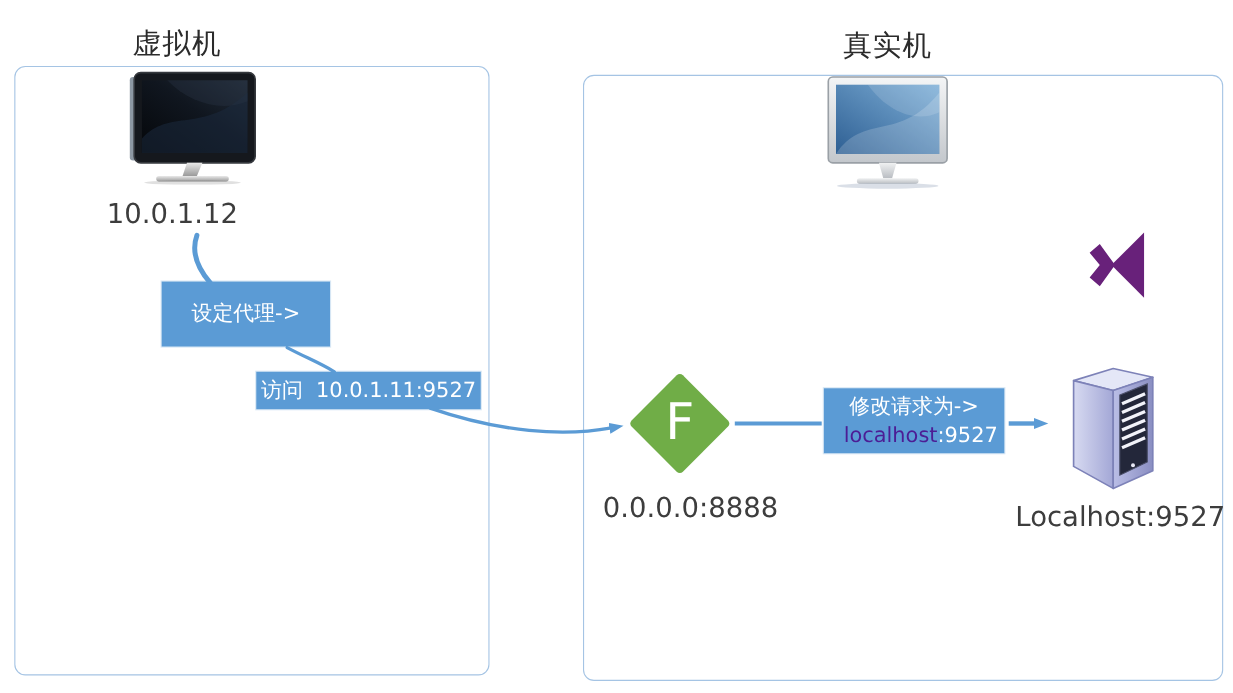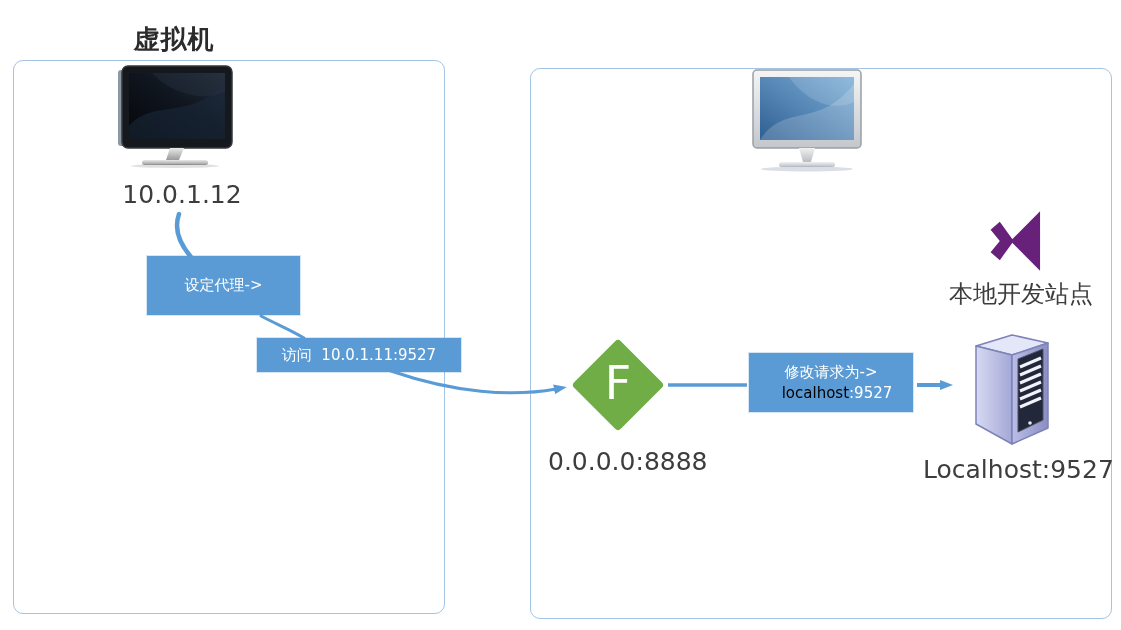--- a/index.html
+++ b/index.html
@@ -1,25 +1,25 @@
 <!DOCTYPE html>
 <html><head>
 <meta charset="utf-8">
 <style>
   html,body{margin:0;padding:0;background:#ffffff;}
   body{font-family:"DejaVu Sans","Liberation Sans",sans-serif;}
   .canvas{position:relative;width:1121px;height:630px;background:#ffffff;overflow:hidden;}
   .abs{position:absolute;}
   .panel{border:1.6px solid #a5c4e4;border-radius:10px;background:#ffffff;}
   .panel-title{font-size:26px;color:#2b2b2b;text-align:center;letter-spacing:1px;}
-  .ip-label{font-size:25px;color:#3d3d3d;text-align:center;white-space:pre;}
-  .note-box{background:#5b9bd5;color:#ffffff;text-align:center;font-size:15px;
+  .ip-label{font-size:25px;color:#3d3d3d;white-space:pre;}
+  .note-box{background:#5b9bd5;color:#ffffff;text-align:center;font-size:19px;
             display:flex;flex-direction:column;justify-content:center;line-height:1.4;
             white-space:pre;box-shadow:0 0 0 1px rgba(91,155,213,0.25);}
-  .red-host{color:#000000;margin-left:12px;}
+  .red-host{color:#4c1d95;margin-left:12px;}
   .diamond-wrap{width:96px;height:96px;}
   .diamond{position:absolute;left:15px;top:15px;width:66px;height:66px;background:#70ad47;
            transform:rotate(45deg);border-radius:4px;}
   .diamond-letter{position:absolute;left:0;top:0;width:96px;height:96px;display:flex;
                   align-items:center;justify-content:center;color:#ffffff;font-size:46px;
                   font-weight:400;padding-bottom:4px;box-sizing:border-box;}
   .watermark{font-size:17px;color:#b6bfc9;white-space:pre;}
   svg{display:block;}
   .connector-layer{position:absolute;left:0;top:0;pointer-events:none;}
 </style>
@@ -37,21 +37,22 @@
         <path d="M0,0 L13,5 L0,10 Z" fill="#5b9bd5"></path>
       </marker>
     </defs>
     <path d="M179,214 C174,228 179,243 191,257" stroke="#5b9bd5" stroke-width="4.5" fill="none" stroke-linecap="round"></path>
     <path d="M261,316 C278,325 291,330 304,338" stroke="#5b9bd5" stroke-width="3" fill="none" stroke-linecap="round"></path>
     <path d="M391,371 C455,393 512,397 556,389" stroke="#5b9bd5" stroke-width="3" fill="none" stroke-linecap="round" marker-end="url(#arrowhead)"></path>
     <path d="M668,385 L747,385" stroke="#5b9bd5" stroke-width="3.5" fill="none"></path>
     <path d="M917,385 L942,385" stroke="#5b9bd5" stroke-width="4" fill="none" marker-end="url(#arrowhead)"></path>
   </svg>
 
-  <div class="abs panel-title" style="left:94px;top:22px;width:160px;font-weight:bold;">虚拟机</div>
+  <div class="abs panel-title" style="left:81px;top:22px;width:160px;">虚拟机</div>
+  <div class="abs panel-title" style="left:727px;top:24px;width:160px;">真实机</div>
 
   <svg class="abs" style="left:112px;top:64px;" width="128" height="104" viewBox="0 0 128 104">
     <defs>
       <linearGradient id="dscr" x1="0" y1="1" x2="1" y2="0">
         <stop offset="0" stop-color="#05070a"></stop>
         <stop offset="0.55" stop-color="#10161f"></stop>
         <stop offset="1" stop-color="#232d3a"></stop>
       </linearGradient>
       <linearGradient id="dstand" x1="0" y1="0" x2="0" y2="1">
         <stop offset="0" stop-color="#e9e9e9"></stop>
@@ -67,21 +68,21 @@
     <rect x="30" y="96" width="66" height="5" rx="2.5" fill="url(#dstand)"></rect>
     <ellipse cx="63" cy="102" rx="44" ry="2" fill="#000000" opacity="0.12"></ellipse>
   </svg>
 
   <div class="abs ip-label" style="left:97px;top:180px;width:170px;">10.0.1.12</div>
 
   <div class="abs note-box" style="left:147px;top:256px;width:153px;height:59px;">
     <span>设定代理-&gt;</span>
   </div>
 
-  <div class="abs note-box" style="left:233px;top:338px;width:204px;height:34px;margin-left:24px;">
+  <div class="abs note-box" style="left:233px;top:338px;width:204px;height:34px;">
     <span>访问  10.0.1.11:9527</span>
   </div>
 
   <svg class="abs" style="left:745px;top:68px;" width="124" height="104" viewBox="0 0 124 104">
     <defs>
       <linearGradient id="bframe" x1="0" y1="0" x2="0" y2="1">
         <stop offset="0" stop-color="#f4f5f6"></stop>
         <stop offset="1" stop-color="#c3c7cc"></stop>
       </linearGradient>
       <linearGradient id="bscr" x1="0" y1="1" x2="1" y2="0">
@@ -101,21 +102,20 @@
     <rect x="34" y="94" width="56" height="5" rx="2.5" fill="url(#bstand)"></rect>
     <ellipse cx="62" cy="101" rx="46" ry="2.5" fill="#6b7fa0" opacity="0.25"></ellipse>
   </svg>
 
 
   <svg class="abs" style="left:982px;top:208px;" width="66" height="66" viewBox="0 0 100 100">
     <path d="M13,33 L27,21 L48,50 L27,79 L13,67 L27,50 Z" fill="#68217a"></path>
     <path d="M43,50 L88,5 L88,95 Z" fill="#68217a"></path>
   </svg>
 
-  <div class="abs ip-label" style="left:936px;top:278px;width:170px;font-size:24px;">本地开发站点</div>
 
   <div class="abs diamond-wrap" style="left:570px;top:337px;">
     <div class="diamond"></div>
     <div class="diamond-letter">F</div>
   </div>
 
   <div class="abs ip-label" style="left:548px;top:447px;width:150px;text-align:center;">0.0.0.0:8888</div>
 
   <div class="abs note-box" style="left:749px;top:353px;width:164px;height:59px;">
     <span>修改请求为-&gt;</span>

